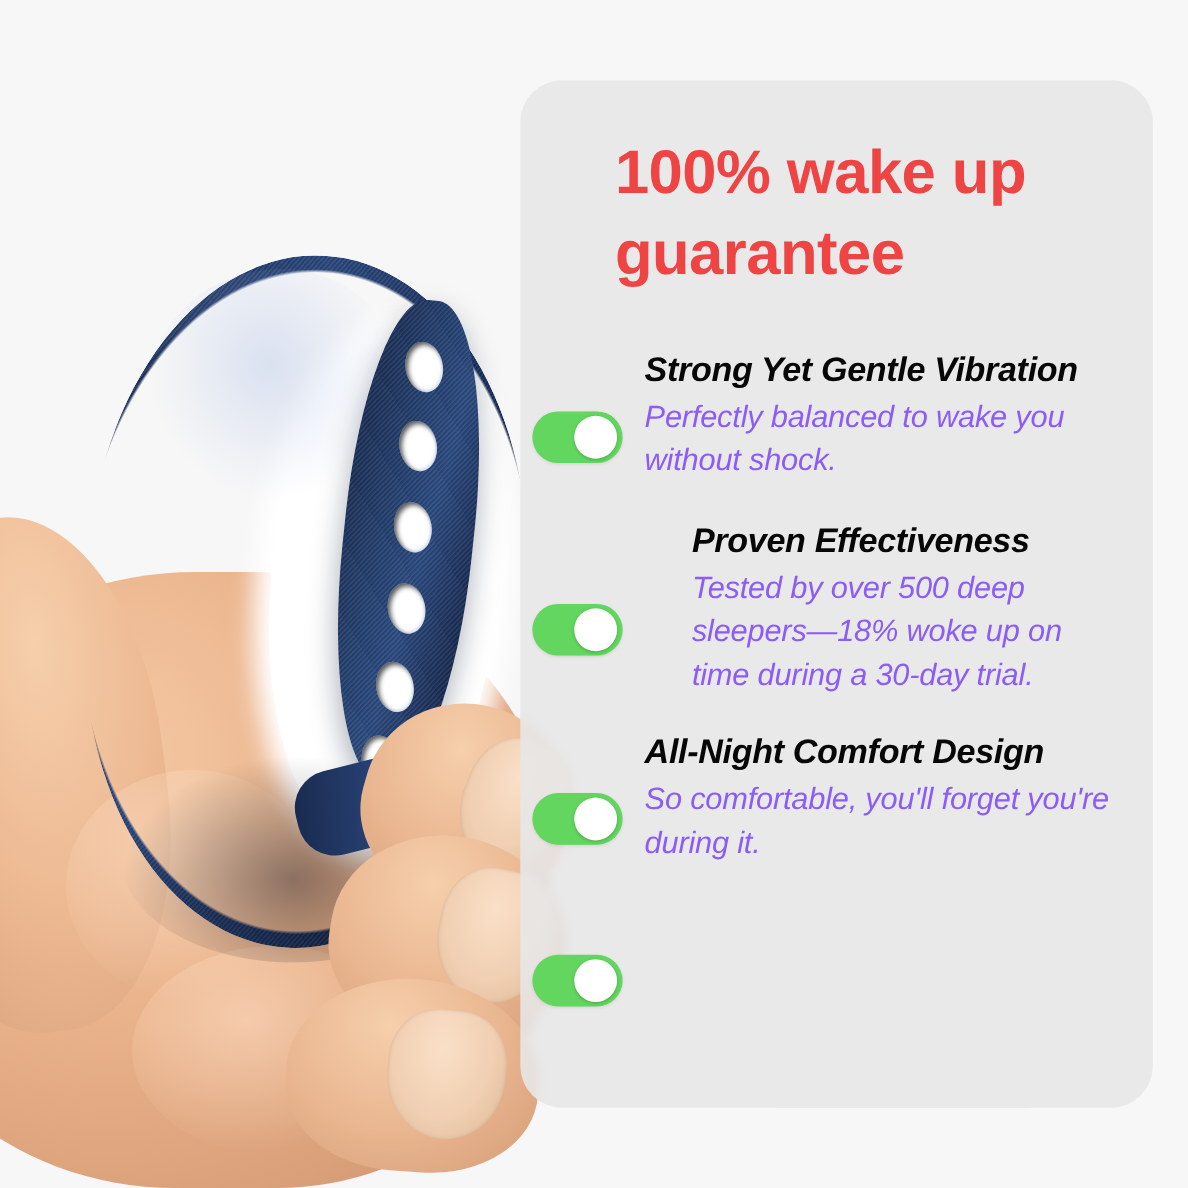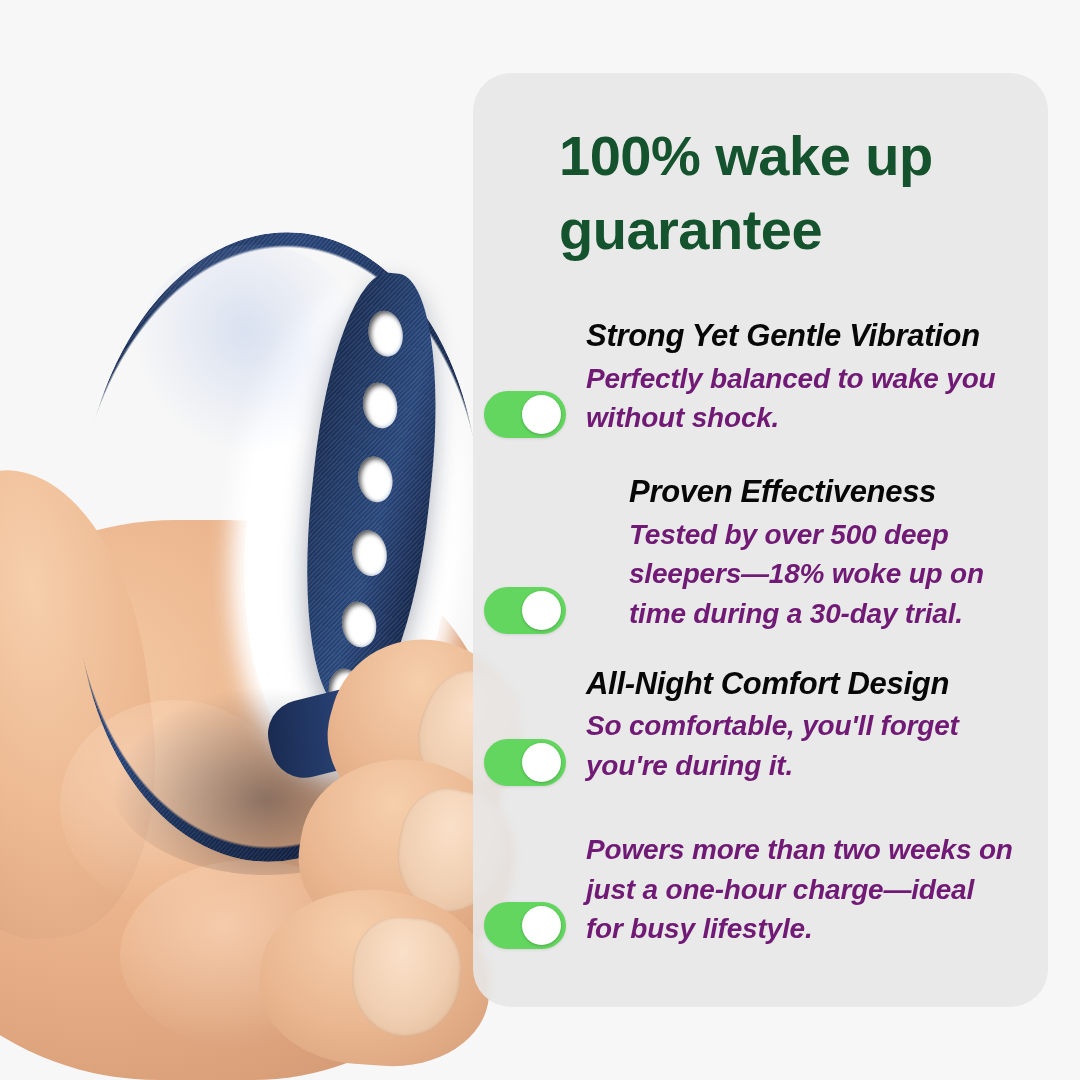--- a/index.html
+++ b/index.html
@@ -206,32 +206,32 @@
   }
 
   #card-title{
     position:absolute;
     left:86px; top:46px;
     width:440px;
     font-size:56px;
     font-weight:bold;
     line-height:1.32;
     letter-spacing:-0.5px;
-    color:#14532d;
+    color:#ef4444;
   }
 
   #feature-list{
     position:absolute;
     left:12px; top:245px;
     width:563px;
   }
 
   .feature-row{
     display:flex;
-    align-items:flex-end;
+    align-items:center;
     margin-bottom:34px;
     padding-right:30px;
   }
 
   .toggle{
     position:relative;
     flex:0 0 auto;
     width:82px; height:47px;
     border-radius:24px;
     margin-right:20px;
@@ -260,23 +260,22 @@
     font-style:italic;
     line-height:1.18;
     color:#070707;
     letter-spacing:-0.3px;
     margin-bottom:4px;
   }
   .feature-desc{
     font-size:28px;
     font-style:italic;
     line-height:1.42;
-    color:#701a75;
+    color:#8b5cf6;
     letter-spacing:-0.2px;
-    font-weight:bold;
   }
 
   
   .feature-row.r1 .toggle{ margin-top:38px; }
   .feature-row.r2 .toggle{ margin-top:38px; }
   .feature-row.r3 .toggle{ margin-top:38px; }
   .feature-row.r4 .toggle{ margin-top:38px; }
 
   .feature-row.r1{ margin-bottom:36px; }
   .feature-row.r2{ margin-bottom:32px;gap:43px; }
@@ -361,18 +360,17 @@
         <div class="feature-desc">So comfortable, you'll forget you're during it.</div>
       </div>
     </div>
 
     <div class="feature-row r4">
       <div class="toggle">
         <div class="track"></div>
         <div class="knob"></div>
       </div>
       <div class="feature-text">
-        <div class="feature-desc">Powers more than two weeks on just a one-hour charge—ideal for busy lifestyle.</div>
       </div>
     </div>
 
   </div>
 </div>
 
 </body></html>

